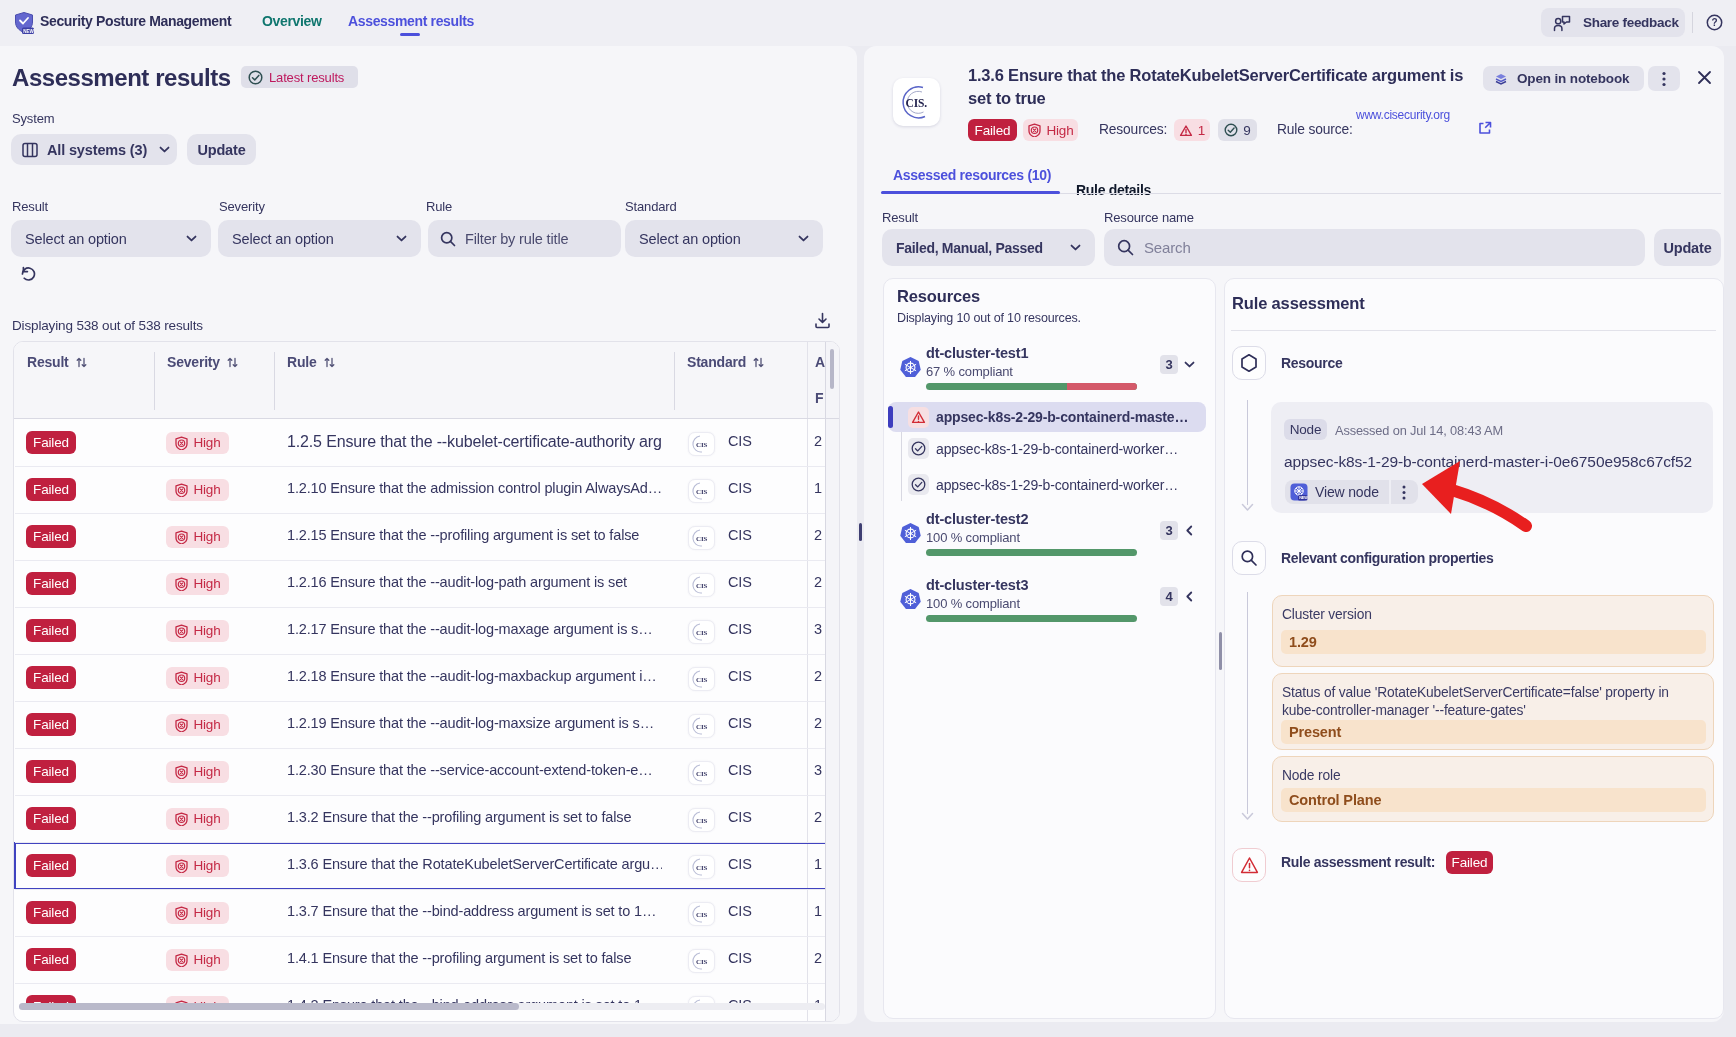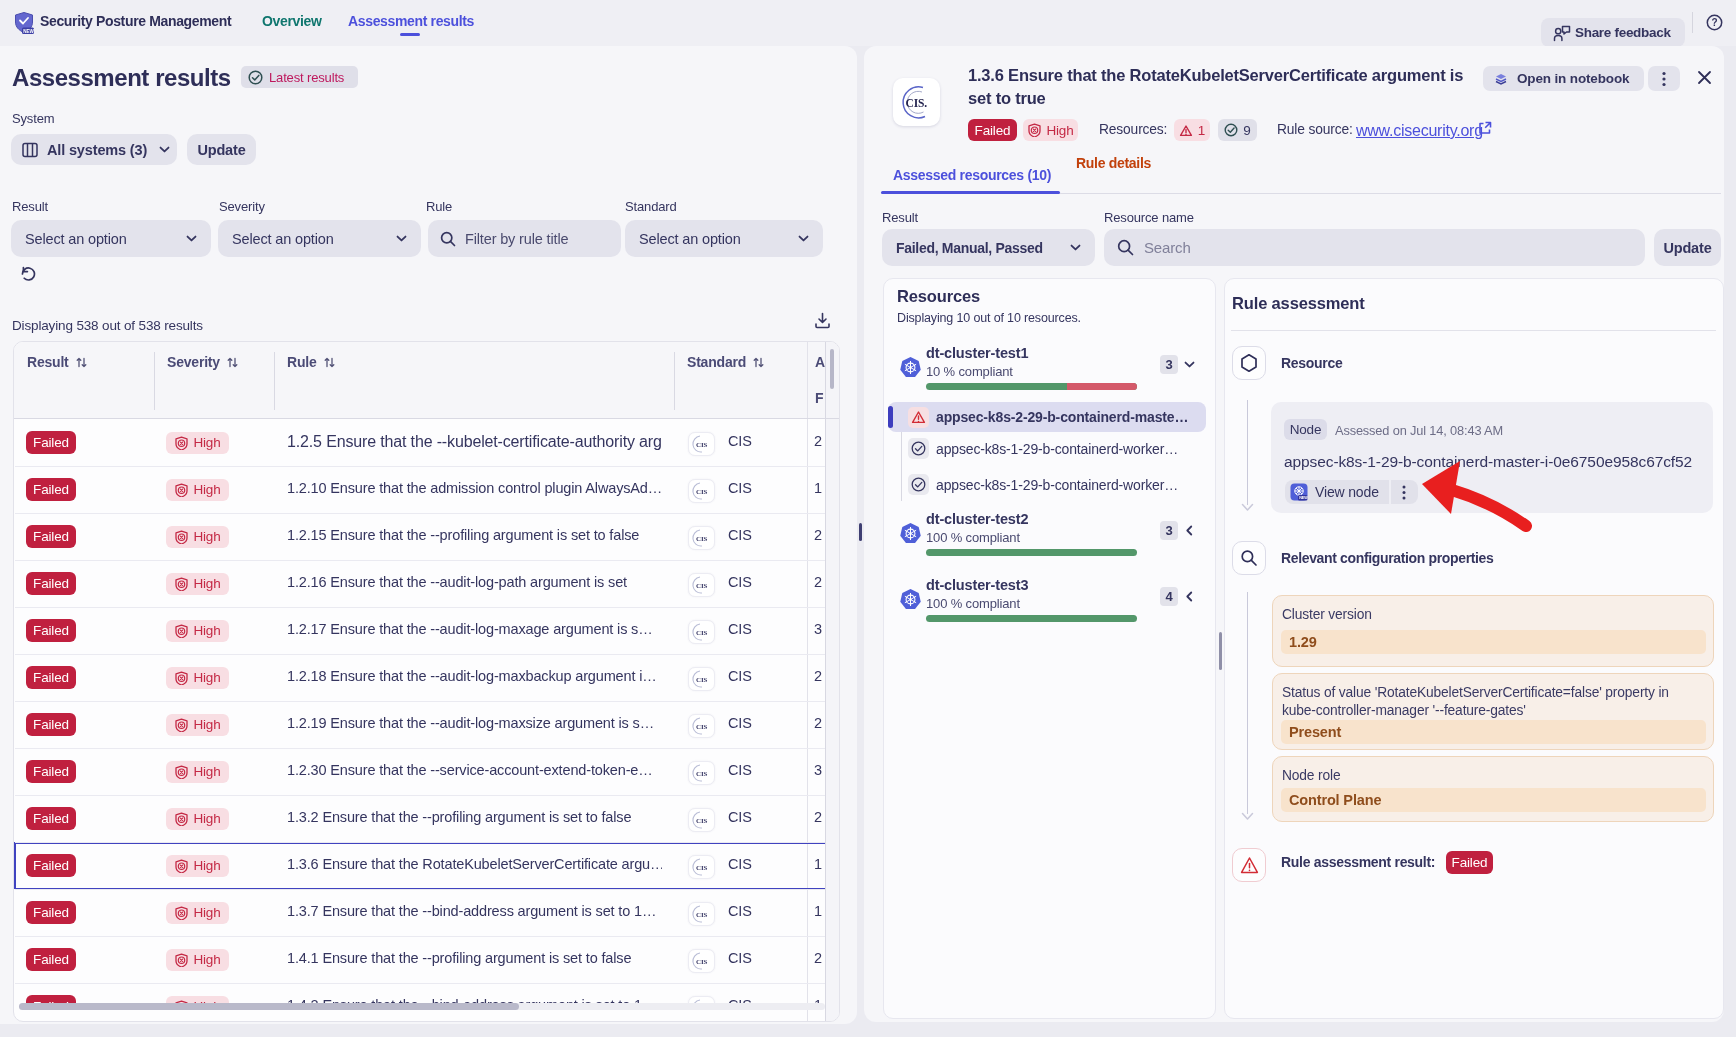--- a/index.html
+++ b/index.html
@@ -20,21 +20,21 @@
 <path d="M11 1.5 L19.5 4 L19.5 11 C19.5 16 16 19.5 11 21.5 C6 19.5 2.5 16 2.5 11 L2.5 4 Z" fill="#6467cf" stroke="#4b4eae" stroke-width="1"></path>
 <path d="M7 9.5 L10 12.5 L15 7" fill="none" stroke="#fff" stroke-width="1.8" stroke-linecap="round" stroke-linejoin="round"></path>
 <rect x="9" y="16.5" width="12" height="6.5" rx="1.5" fill="#3d3fa5"></rect>
 <text x="10.3" y="21.6" font-size="4.6" font-weight="700" fill="#fff">NEW</text>
     </svg>
   </div>
 <div class="a b" style="left:40px;top:13px;font-size:14px;letter-spacing:-0.35px;color:#2e2e58">Security Posture Management</div>
 <div class="a b" style="left:262px;top:13px;font-size:14px;letter-spacing:-0.35px;color:#0f766e">Overview</div>
 <div class="a b" style="left:348px;top:13px;font-size:14px;letter-spacing:-0.35px;color:#4c50dc">Assessment results</div>
 <div class="a" style="left:400px;top:33px;width:20px;height:2.5px;border-radius:2px;background:#4c50dc"></div>
-<div class="ctrl" style="left:1541px;top:18px;width:144px;height:29px;border-radius:8px;padding-left:11px;gap:3px">
+<div class="ctrl" style="left:1541px;top:8px;width:144px;height:29px;border-radius:8px;padding-left:11px;gap:11px">
     <svg width="20" height="20" viewBox="0 0 20 20" style="">
       <circle cx="6.2" cy="8.2" r="2.6" fill="none" stroke="#35355f" stroke-width="1.5"></circle>
 <path d="M2.5 17.5 L2.5 15.5 C2.5 13.6 4.1 12.6 6.2 12.6 C8.3 12.6 9.9 13.6 9.9 15.5 L9.9 17.5" fill="none" stroke="#35355f" stroke-width="1.5" stroke-linecap="round"></path>
 <path d="M10.5 3.5 L17.5 3.5 L17.5 9 L14.5 9 L12 11 L12 9 L10.5 9 Z" fill="none" stroke="#35355f" stroke-width="1.5" stroke-linejoin="round"></path>
     </svg>
     <span class="b" style="font-size:13.5px;letter-spacing:-0.3px">Share feedback</span>
   </div>
 <div class="a" style="left:1692px;top:12px;width:1px;height:21px;background:#d5d5de"></div>
 <div class="a" style="left:1706px;top:14px">
     <svg width="17" height="17" viewBox="0 0 17 17" style="">
@@ -437,29 +437,29 @@
     <span style="color:#c42945;font-size:13.5px">1</span>
   </div>
 <div class="a badge" style="left:1218px;top:119px;width:39px;height:22px;background:#e0e0e9;gap:5px">
     <svg width="14" height="14" viewBox="0 0 14 14" style="">
       <circle cx="7.0" cy="7.0" r="5.8" fill="none" stroke="#2f4f52" stroke-width="1.4"></circle>
 <path d="M4.2 7.28 L6.3 9.24 L10.08 5.04" fill="none" stroke="#2f4f52" stroke-width="1.4" stroke-linecap="round" stroke-linejoin="round"></path>
     </svg>
     <span style="font-size:13.5px">9</span>
   </div>
 <div class="a" style="left:1277px;top:122px;font-size:13.8px">Rule source:</div>
-<div class="a" style="left:1356px;top:122px;font-size:16px;letter-spacing:-0.25px;color:#4c50dc;text-decoration:underline">www.cisecurity.org</div>
+<div class="a" style="left:1356px;top:108px;font-size:12px;letter-spacing:-0.25px;color:#4c50dc;">www.cisecurity.org</div>
 <div class="a" style="left:1477px;top:120px">
     <svg width="16" height="16" viewBox="0 0 16 16" style="">
       <path d="M6.5 3.5 L3 3.5 L3 13 L12.5 13 L12.5 9.5" fill="none" stroke="#4c50dc" stroke-width="1.6" stroke-linejoin="round"></path>
       <path d="M8.5 2.5 L13.5 2.5 L13.5 7.5 M13.3 2.7 L8.2 7.8" fill="none" stroke="#4c50dc" stroke-width="1.6" stroke-linejoin="round"></path>
     </svg>
   </div>
 <div class="a b" style="left:893px;top:166.5px;font-size:14px;letter-spacing:-0.3px;color:#4c50dc">Assessed resources (10)</div>
-<div class="a b" style="left:1076px;top:155px;font-size:14px;letter-spacing:-0.3px;color:#c2410c">Rule details</div>
+<div class="a b" style="left:1076px;top:182px;font-size:14px;letter-spacing:-0.3px;color:#0f172a">Rule details</div>
 <div class="a" style="left:881px;top:192.5px;width:840px;height:1px;background:#dcdce6"></div>
 <div class="a" style="left:881px;top:191px;width:179px;height:2.5px;border-radius:2px;background:#4c50dc"></div>
 <div class="a" style="left:882px;top:210px;font-size:13px">Result</div>
 <div class="a" style="left:1104px;top:210px;font-size:13px">Resource name</div>
 <div class="ctrl" style="left:882px;top:229px;width:213px;height:37px;padding:0 14px;justify-content:space-between">
     <span class="b" style="font-size:14px;letter-spacing:-0.3px">Failed, Manual, Passed</span>
     <svg width="11" height="11" viewBox="0 0 11 11" style="">
       <path d="M1.5 3.52 L5.5 7.48 L9.5 3.52" fill="none" stroke="#35355f" stroke-width="1.8" stroke-linecap="round" stroke-linejoin="round"></path>
     </svg>
   </div>
@@ -481,21 +481,21 @@
 <line x1="10.5" y1="10.5" x2="16.14" y2="13.75" stroke="#fff" stroke-width="1"></line>
       <line x1="10.5" y1="10.5" x2="10.50" y2="17.01" stroke="#fff" stroke-width="1"></line>
       <line x1="10.5" y1="10.5" x2="4.86" y2="13.76" stroke="#fff" stroke-width="1"></line>
       <line x1="10.5" y1="10.5" x2="4.86" y2="7.25" stroke="#fff" stroke-width="1"></line>
       <line x1="10.5" y1="10.5" x2="10.50" y2="3.99" stroke="#fff" stroke-width="1"></line>
       <line x1="10.5" y1="10.5" x2="16.14" y2="7.25" stroke="#fff" stroke-width="1"></line>
 <circle cx="10.5" cy="10.5" r="1.1" fill="#fff"></circle>
     </svg>
   </div>
 <div class="a b" style="left:926px;top:345px;font-size:14.5px">dt-cluster-test1</div>
-<div class="a" style="left:926px;top:364px;font-size:13px;color:#4a4a70">10 % compliant</div>
+<div class="a" style="left:926px;top:364px;font-size:13px;color:#4a4a70">67 % compliant</div>
 <div class="a badge" style="left:1160px;top:355px;width:18px;height:19px;background:#e2e2ea;border-radius:4px;font-size:13px;font-weight:700">3</div>
 <div class="a" style="left:1184px;top:359px">
     <svg width="11" height="11" viewBox="0 0 11 11" style="">
       <path d="M1.5 3.52 L5.5 7.48 L9.5 3.52" fill="none" stroke="#35355f" stroke-width="1.8" stroke-linecap="round" stroke-linejoin="round"></path>
     </svg>
   </div>
 <div class="a" style="left:926px;top:383px;width:211px;height:7px;border-radius:3.5px;background:#53976a;overflow:hidden">
     <div class="a" style="left:141px;top:0;width:70px;height:7px;background:#d4596a"></div>
   </div>
 <div class="a" style="left:888px;top:402px;width:318px;height:30px;background:#dcdcf0;border-radius:8px"></div>

